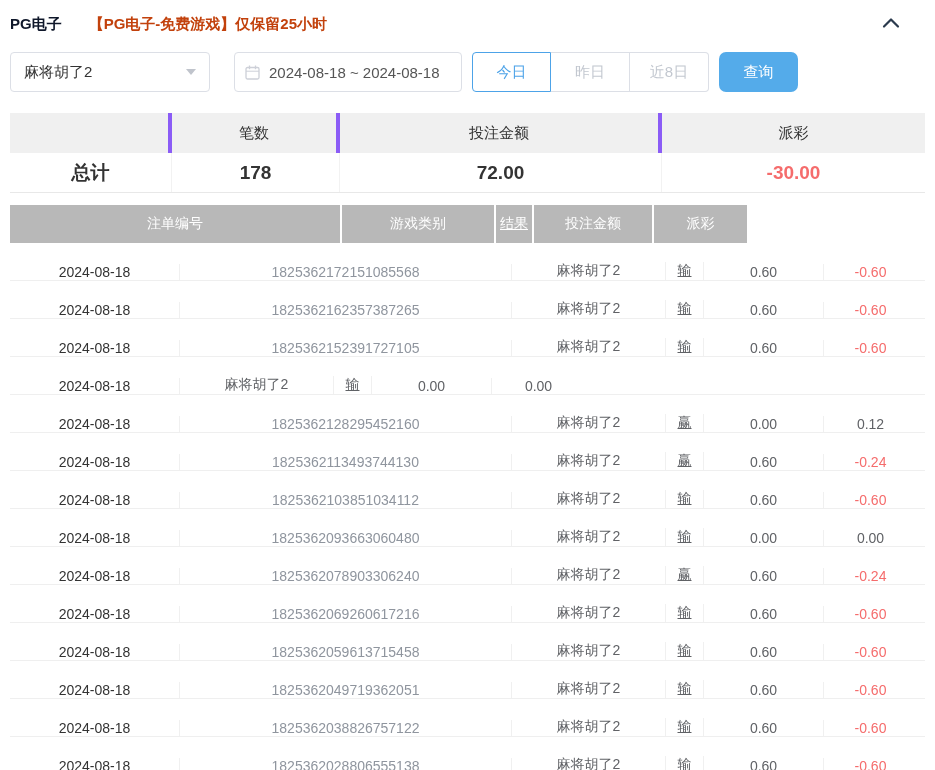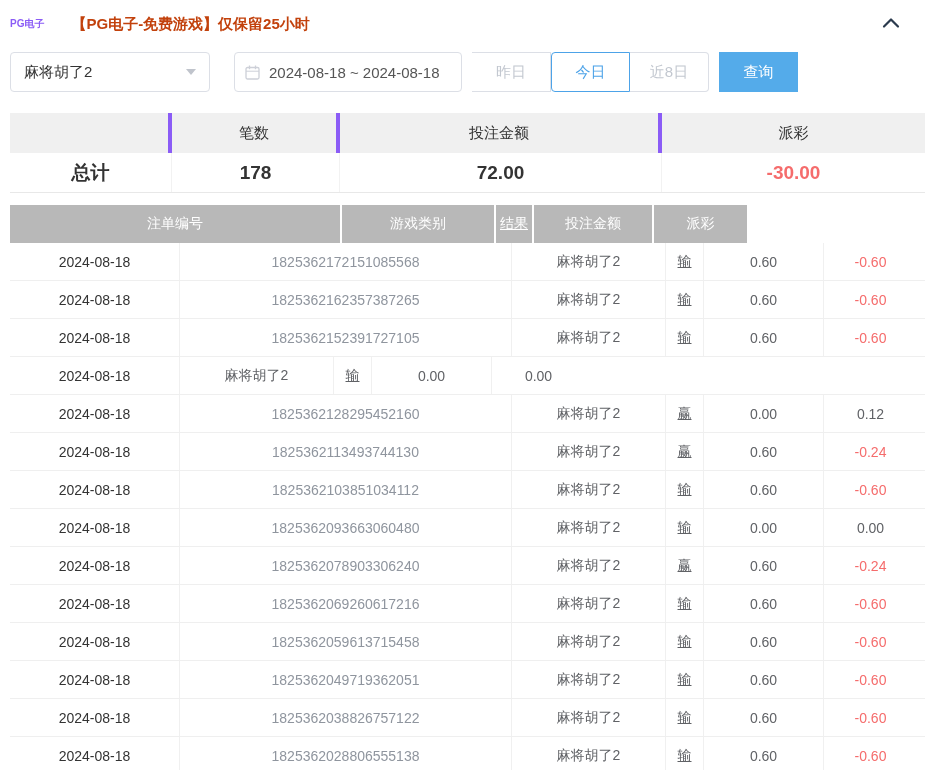--- a/index.html
+++ b/index.html
@@ -2,21 +2,21 @@
 <html><head>
 <meta charset="utf-8">
 <style>
   * { box-sizing: border-box; margin: 0; padding: 0; }
   html, body { width: 935px; height: 770px; overflow: hidden; background: #fff; }
   body { font-family: "Liberation Sans", "DejaVu Sans", sans-serif; }
   .page { padding: 0 10px; width: 935px; }
 
   
   .topbar { display: flex; align-items: center; height: 42px; padding-top: 6px; }
-  .title { font-size: 10px; font-weight: bold; color: #8b5cf6; }
+  .title { font-size: 15px; font-weight: bold; color: #0f172a; }
   .notice { font-size: 15px; font-weight: bold; color: #c2410c; margin-left: 27px; }
   .collapse-btn { margin-left: auto; margin-right: 25px; cursor: pointer; background: none; border: none; display: flex; align-items: center; }
 
   
   .filters { margin-top: 10px; display: flex; align-items: center; }
   .select {
     width: 200px; height: 40px; border: 1px solid #dcdfe6; border-radius: 4px;
     display: flex; align-items: center; justify-content: space-between;
     padding: 0 13px; font-size: 15px; color: #333; cursor: pointer; background: #fff;
   }
@@ -29,41 +29,41 @@
   .btn-group { margin-left: 10px; display: flex; }
   .qb {
     height: 40px; width: 79px; background: #fff; font-size: 15px; cursor: pointer;
     display: flex; align-items: center; justify-content: center;
     border: 1px solid #dcdfe6; border-left: none; color: #c3c8d0;
   }
   .qb.active { border: 1px solid #4da3e8; color: #4da3e8; border-radius: 4px 0 0 4px; }
   .qb:last-child { border-radius: 0 4px 4px 0; }
   .query-btn {
     margin-left: 10px; width: 79px; height: 40px; background: #54abea; color: #fff;
-    border: none; border-radius: 0; font-size: 15px; cursor: pointer;
+    border: none; border-radius: 7px; font-size: 15px; cursor: pointer;
     display: flex; align-items: center; justify-content: center;
   }
 
   
   .summary { margin-top: 21px; width: 915px; }
   .s-head, .s-body { display: flex; }
   .s-head { height: 40px; }
   .s-head .cell { background: #f0f0f0; border-right: 4px solid #8b5cf6; display: flex; align-items: center; justify-content: center; font-size: 15px; color: #333; }
   .s-head .cell:last-child { border-right: none; }
   .s-body { height: 40px; border-bottom: 1px solid #e8e8e8; }
   .s-body .cell { display: flex; align-items: center; justify-content: center; font-size: 19px; color: #333; border-right: 1px solid #f2f2f2; font-weight: bold; }
   .s-body .cell:last-child { border-right: none; }
   .sc1 { width: 162px; } .sc2 { width: 168px; } .sc3 { width: 322px; } .sc4 { width: 263px; }
 
   
   .bet-table { margin-top: 12px; width: 915px; }
   .t-head { display: flex; height: 38px; }
   .t-head .cell { background: #b8b8b8; color: #fff; font-size: 14px; border-right: 2px solid #fff; display: flex; align-items: center; justify-content: center; }
   .t-head .cell:last-child { border-right: none; }
-  .t-row { display: flex; height: 38px; border-bottom: 1px solid #efefef; background: #fff; }
+  .t-row { display: flex; height: 38px; border-bottom: 1px solid #efefef; background: #fff; align-items: flex-end; }
   .t-row .cell { display: flex; align-items: center; justify-content: center; font-size: 14px; color: #606266; border-right: 1px solid #f0f0f0; }
   .t-row .cell:last-child { border-right: none; }
   .w1 { width: 170px; } .w2 { width: 332px; } .w3 { width: 154px; } .w4 { width: 38px; text-decoration: underline; } .w5 { width: 120px; } .w6 { width: 93px; }
   .cell.date { color: #333; }
   .cell.betid { color: #8f959e; }
   .neg { color: #f56c6c !important; }
 </style>
 </head>
 <body>
 
@@ -93,22 +93,22 @@
             <rect x="1" y="2.5" width="13" height="11.5" rx="1.5" fill="none" stroke="#cdd0d8" stroke-width="1.3"></rect>
             <line x1="4.5" y1="0.5" x2="4.5" y2="4.2" stroke="#cdd0d8" stroke-width="1.3"></line>
             <line x1="10.5" y1="0.5" x2="10.5" y2="4.2" stroke="#cdd0d8" stroke-width="1.3"></line>
             <line x1="1" y1="6.2" x2="14" y2="6.2" stroke="#cdd0d8" stroke-width="1"></line>
           </svg>
       </span>
       <span>2024-08-18 ~ 2024-08-18</span>
     </div>
 
     <div class="btn-group">
+      <button class="qb active">今日</button>
       <button class="qb">昨日</button>
-      <button class="qb active">今日</button>
       <button class="qb">近8日</button>
     </div>
 
     <button class="query-btn">查询</button>
   </div>
 
   <div class="summary">
     <div class="s-head">
       <div class="cell sc1"></div>
       <div class="cell sc2">笔数</div>

